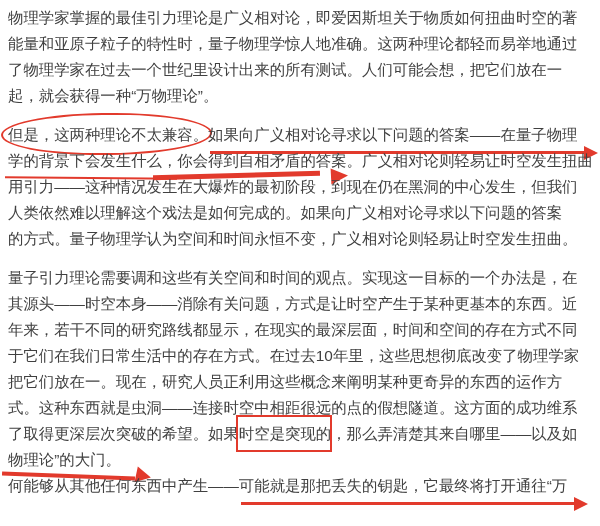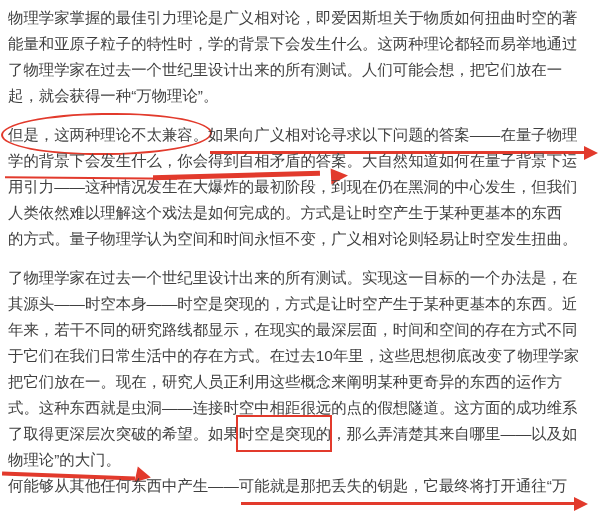--- a/index.html
+++ b/index.html
@@ -114,34 +114,34 @@
     transform: rotate(12deg);
   }
 </style>
 </head>
 <body>
 
 <div id="page">
   <div id="article">
       <div class="para">
         <div class="line"><span class="seg">物理学家掌握的最佳引力理论是广义相对论，即爱因斯坦关于物质如何扭曲时空的著</span></div>
-        <div class="line"><span class="seg">能量和亚原子粒子的特性时，学的背景下会发生什么。这两种理论都轻而易举地通过</span></div>
+        <div class="line"><span class="seg">能量和亚原子粒子的特性时，量子物理学惊人地准确。这两种理论都轻而易举地通过</span></div>
         <div class="line"><span class="seg">了物理学家在过去一个世纪里设计出来的所有测试。人们可能会想，把它们放在一</span></div>
         <div class="line"><span class="seg">起，就会获得一种“万物理论”。</span></div>
       </div>
       <div class="para">
         <div class="line"><span class="seg ellipse">但是，这两种理论不太兼容。</span><span class="seg underline-arrow">如果向广义相对论寻求以下问题的答案——在量子物理</span></div>
-        <div class="line"><span class="seg underline">学的背景下会发生什么，</span><span class="seg thick-arrow">你会得到自相矛盾的答案。</span><span class="seg">大自然知道如何在量子背景下运</span></div>
+        <div class="line"><span class="seg underline">学的背景下会发生什么，</span><span class="seg thick-arrow">你会得到自相矛盾的答案。</span><span class="seg">广义相对论则轻易让时空发生扭曲</span></div>
         <div class="line"><span class="seg">用引力——这种情况发生在大爆炸的最初阶段，到现在仍在黑洞的中心发生，但我们</span></div>
-        <div class="line"><span class="seg">人类依然难以理解这个戏法是如何完成的。方式是让时空产生于某种更基本的东西</span></div>
+        <div class="line"><span class="seg">人类依然难以理解这个戏法是如何完成的。如果向广义相对论寻求以下问题的答案</span></div>
         <div class="line"><span class="seg">的方式。量子物理学认为空间和时间永恒不变，广义相对论则轻易让时空发生扭曲。</span></div>
       </div>
       <div class="para">
-        <div class="line"><span class="seg">了物理学家在过去一个世纪里设计出来的所有测试。实现这一目标的一个办法是，在</span></div>
-        <div class="line"><span class="seg">其源头——时空本身——时空是突现的，方式是让时空产生于某种更基本的东西。近</span></div>
+        <div class="line"><span class="seg">量子引力理论需要调和这些有关空间和时间的观点。实现这一目标的一个办法是，在</span></div>
+        <div class="line"><span class="seg">其源头——时空本身——消除有关问题，方式是让时空产生于某种更基本的东西。近</span></div>
         <div class="line"><span class="seg">年来，若干不同的研究路线都显示，在现实的最深层面，时间和空间的存在方式不同</span></div>
         <div class="line"><span class="seg">于它们在我们日常生活中的存在方式。在过去10年里，这些思想彻底改变了物理学家</span></div>
         <div class="line"><span class="seg">把它们放在一。现在，研究人员正利用这些概念来阐明某种更奇异的东西的运作方</span></div>
         <div class="line"><span class="seg">式。这种东西就是虫洞——连接时空中相距很远的点的假想隧道。这方面的成功维系</span></div>
         <div class="line"><span class="seg">了取得更深层次突破的希望。如果</span><span class="seg box">时空是突现的</span><span class="seg">，那么弄清楚其来自哪里——以及如</span></div>
         <div class="line"><span class="seg arrow-down">物理论”的大门。</span></div>
         <div class="line"><span class="seg">何能够从其他任何东西中产生——</span><span class="seg underline-arrow">可能就是那把丢失的钥匙，它最终将打开通往“万</span></div>
       </div>
     </div>
 </div>

